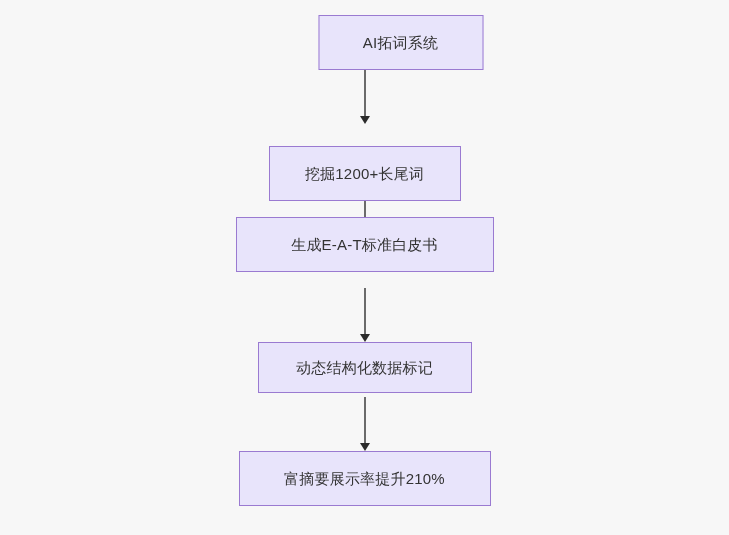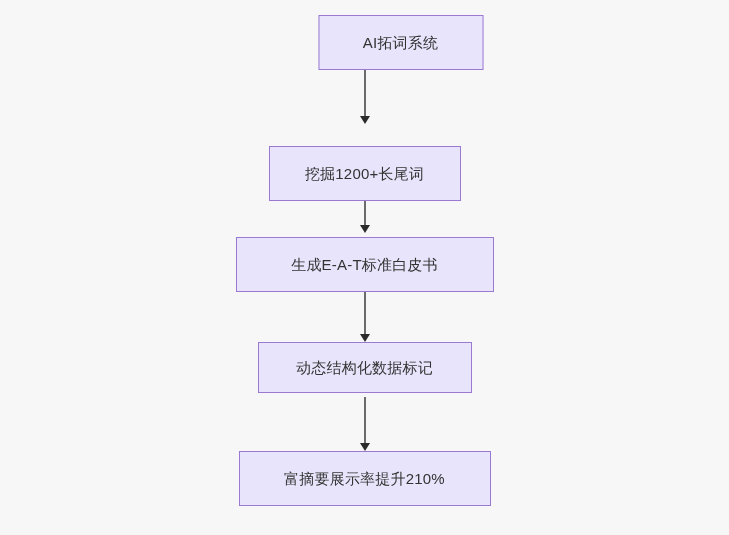--- a/index.html
+++ b/index.html
@@ -89,21 +89,21 @@
   </div>
 
   <div class="node" style="top:15px; width:165px; height:55px;margin-left:36px;">
     <span class="node-label">AI拓词系统</span>
   </div>
 
   <div class="node" style="top:138px; width:192px; height:55px;margin-top:8px;">
     <span class="node-label">挖掘1200+长尾词</span>
   </div>
 
-  <div class="node" style="top:237px; width:258px; height:55px;">
+  <div class="node" style="top:217px; width:258px; height:55px;">
     <span class="node-label">生成E-A-T标准白皮书</span>
   </div>
 
   <div class="node" style="top:342px; width:214px; height:51px;">
     <span class="node-label">动态结构化数据标记</span>
   </div>
 
   <div class="node" style="top:451px; width:252px; height:55px;">
     <span class="node-label">富摘要展示率提升210%</span>
   </div>

